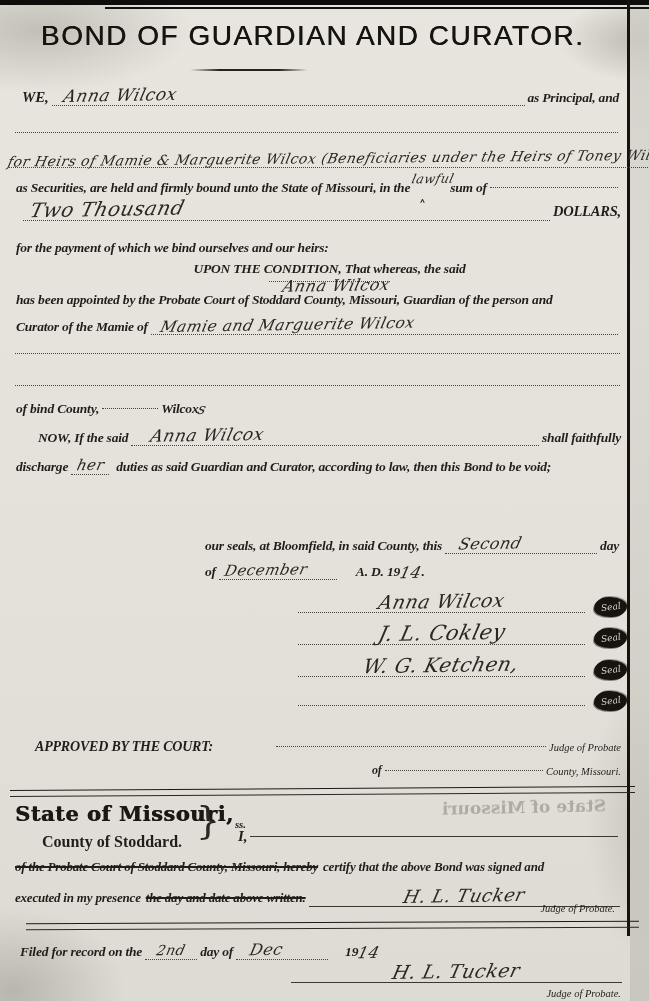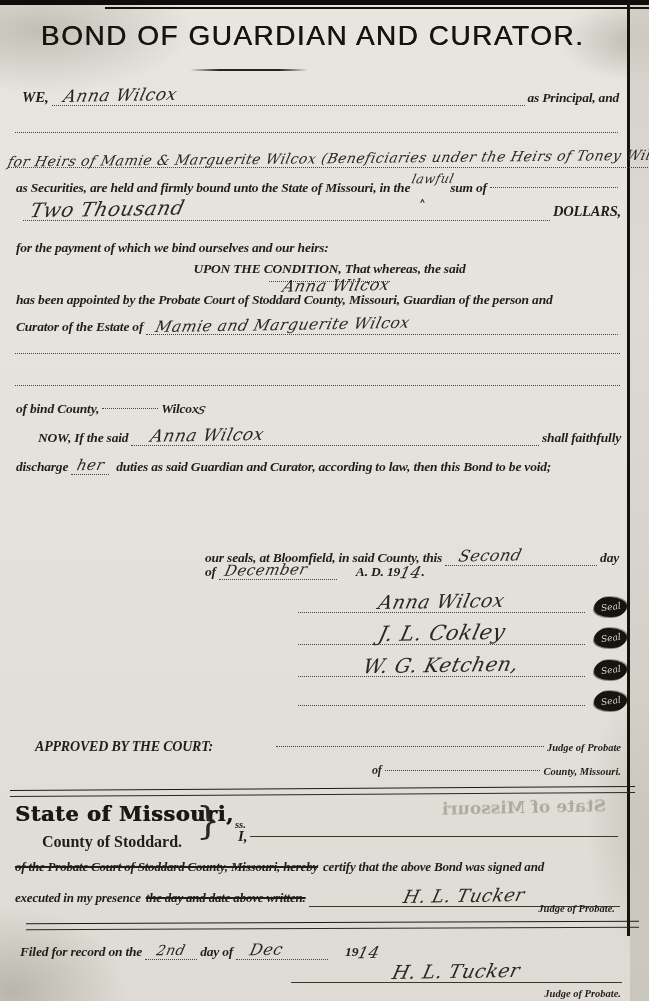--- a/index.html
+++ b/index.html
@@ -6,21 +6,21 @@
   .page{position:relative;width:649px;height:1001px;margin:0 auto;overflow:hidden;
     font-family:"Liberation Serif",serif;color:#211e19;
     background:
       radial-gradient(ellipse 220px 90px at 6% 3%, rgba(110,104,94,0.30), transparent 70%),
       radial-gradient(ellipse 120px 60px at 99% 4%, rgba(110,104,94,0.35), transparent 70%),
       radial-gradient(ellipse 160px 120px at 2% 99%, rgba(90,85,75,0.28), transparent 70%),
       radial-gradient(ellipse 90px 200px at 100% 82%, rgba(120,114,104,0.25), transparent 70%),
       linear-gradient(180deg,#e7e5de 0%,#e3e1da 55%,#dddbd3 100%);}
   .print{font-weight:bold;font-style:italic;font-size:13.5px;letter-spacing:-0.2px;line-height:1.15;}
   .caps{font-weight:bold;font-style:italic;}
-  .small-label{font-weight:bold;font-style:italic;font-size:10.5px;}
+  .small-label{font-weight:normal;font-style:italic;font-size:10.5px;}
   .hw{font-family:"DejaVu Serif",serif;font-style:italic;color:#2b2822;display:inline-block;
       transform:skewX(-14deg) rotate(-1deg);letter-spacing:0.5px;line-height:1;}
   .row{position:absolute;display:flex;align-items:center;white-space:nowrap;overflow:visible;}
   .fill{flex:1 1 auto;border-bottom:1.6px dotted #47443d;margin:0 3px 3px 3px;min-height:2px;overflow:visible;}
   .fill-fixed{flex:0 0 auto;border-bottom:1.6px dotted #47443d;margin:0 3px 3px 3px;min-height:2px;}
   .solid{border-bottom:1.4px solid #3a372f;}
   .struck{text-decoration:line-through;text-decoration-thickness:1.5px;}
   .title{position:absolute;top:20px;left:0;right:24px;text-align:center;
     font-family:"Liberation Sans",sans-serif;font-size:28px;letter-spacing:1.5px;color:#16140f;
     text-shadow:0.5px 0 0 #16140f;}
@@ -97,21 +97,21 @@
   <div class="row" style="top:261px;left:38px;right:28px;height:24px;flex-direction:column;">
     <span class="print caps">UPON THE CONDITION, That whereas, the said</span>
     <span class="fill"><span class="hw" style="font-size:16px;padding-left:14px;margin-bottom:-2px;">Anna Wilcox</span></span>
   </div>
 
   <div class="row" style="top:290px;left:16px;right:28px;height:20px;">
     <span class="print">has been appointed by the Probate Court of Stoddard County, Missouri, Guardian of the person and</span>
   </div>
 
   <div class="row" style="top:315px;left:16px;right:28px;height:24px;">
-    <span class="print">Curator of the Estate of</span>
+    <span class="print">Curator of the Mamie of</span>
     <span class="fill"><span class="hw" style="font-size:15.5px;padding-left:10px;margin-bottom:-2px;">Mamie and Marguerite Wilcox</span></span>
   </div>
 
   <div class="row" style="top:347px;left:12px;right:26px;height:14px;">
     <span class="fill" style="border-bottom-width:1.8px;"></span>
   </div>
   <div class="row" style="top:379px;left:12px;right:26px;height:14px;">
     <span class="fill"></span>
   </div>
 
@@ -128,21 +128,21 @@
     <span class="print">shall faithfully</span>
   </div>
 
   <div class="row" style="top:455px;left:16px;right:28px;height:24px;">
     <span class="print">discharge</span>
     <span class="fill-fixed" style="width:38px;text-align:center;"><span class="hw" style="font-size:15px;margin-bottom:-2px;">her</span></span>
     <span class="print" style="padding-left:4px;">duties as said Guardian and Curator, according to law, then this Bond to be void;</span>
   </div>
 
 
-  <div class="row" style="top:534px;left:205px;right:30px;height:24px;margin-top:12px;">
+  <div class="row" style="top:534px;left:205px;right:30px;height:24px;">
     <span class="print">our seals, at Bloomfield, in said County, this</span>
     <span class="fill"><span class="hw" style="font-size:16px;padding-left:14px;margin-bottom:-2px;">Second</span></span>
     <span class="print">day</span>
   </div>
   <div class="row" style="top:560px;left:205px;right:160px;height:24px;">
     <span class="print">of</span>
     <span class="fill-fixed" style="width:118px;"><span class="hw" style="font-size:15px;padding-left:6px;margin-bottom:-2px;">December</span></span>
     <span class="print" style="padding-left:16px;">A. D. 19</span>
     <span class="hw" style="font-size:16px;margin-bottom:-1px;">14</span>
     <span class="print">.</span>

